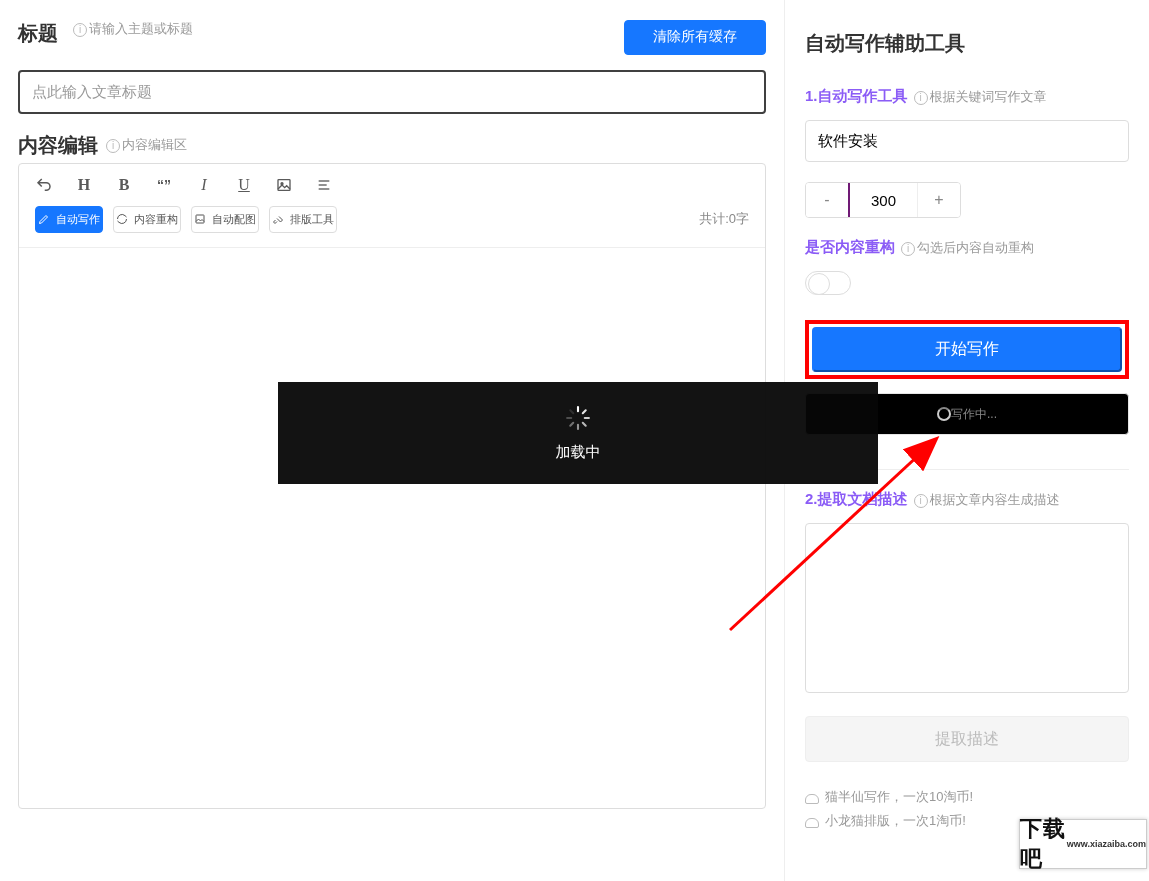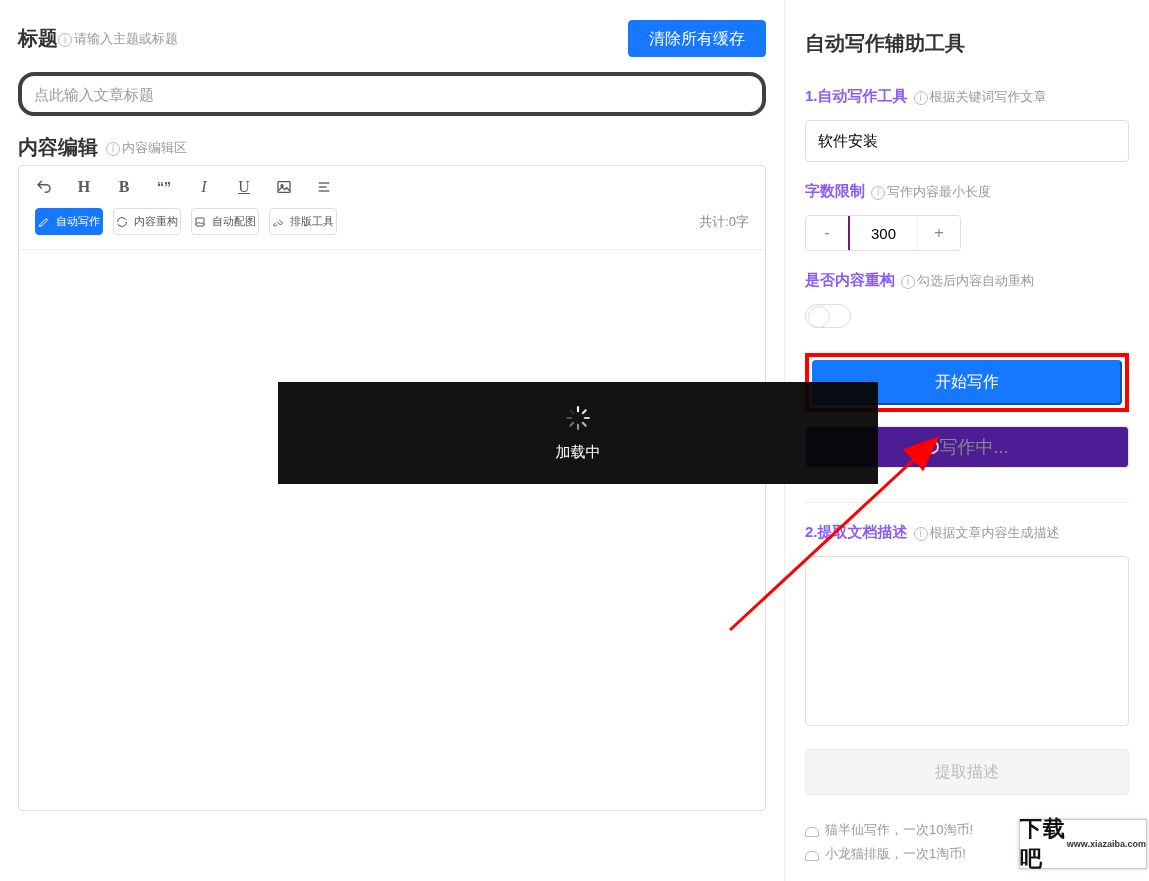--- a/index.html
+++ b/index.html
@@ -26,22 +26,21 @@
     padding: 20px 18px;
     border-right: 1px solid #eee;
     min-width: 0;
   }
   .side-col {
     width: 364px;
     padding: 30px 20px 20px 20px;
   }
   .row-title {
     display: flex;
-    align-items: center;
-    gap: 0;
+    gap: 15px;
     margin-bottom: 15px;
   }
   .section-label {
     font-size: 20px;
     font-weight: 700;
     color: #333;
   }
   .hint {
     font-size: 13px;
     color: #999;
@@ -83,28 +82,29 @@
     background: #1677ff;
     color: #fff;
     border-color: #1677ff;
     width: 100%;
     height: 45px;
     font-size: 16px;
     border-radius: 4px;
   }
   .btn-clear {
     margin-left: auto;
-    padding: 8px 20px;
-    font-size: 16px;
+    padding: 8px 28px;
+    font-size: 14px;
+    font-family: Liberation Serif, serif;
   }
   .input-text {
     width: 100%;
     height: 44px;
-    border: 4px solid #404040;
-    border-radius: 16px;
+    border: 2px solid #404040;
+    border-radius: 4px;
     padding: 10px 12px;
     font-size: 15px;
     color: #333;
     outline: none;
   }
   .input-text::placeholder {
     color: #999;
   }
   .section-edit-header {
     display: flex;
@@ -226,26 +226,26 @@
   .highlight-box {
     border: 4px solid #f00;
     padding: 3px;
     margin-bottom: 14px;
   }
   .btn-secondary-full {
     width: 100%;
     height: 42px;
     border: 1px solid #e5e5e5;
     border-radius: 4px;
-    background: #4c1d95;
+    background: #000000;
     color: #888;
     display: inline-flex;
     align-items: center;
     justify-content: center;
-    font-size: 18px;
+    font-size: 12px;
     cursor: pointer;
     margin-bottom: 30px;
   }
   .spinner-sm {
     width: 14px;
     height: 14px;
     border: 2px solid #ccc;
     border-top-color: #888;
     border-radius: 50%;
     animation: spin 1s linear infinite;
@@ -442,24 +442,20 @@
 
   <div class="side-col">
     <div class="side-header">自动写作辅助工具</div>
 
     <div class="side-row">
       <span class="side-sec-label">1.自动写作工具</span>
       <span class="hint"><i class="hint-icon">i</i><span>根据关键词写作文章</span></span>
     </div>
     <input type="text" class="side-input" value="软件安装" style="">
 
-    <div class="side-row">
-      <span class="side-sec-label">字数限制</span>
-      <span class="hint"><i class="hint-icon">i</i><span>写作内容最小长度</span></span>
-    </div>
     <div class="stepper">
       <button>-</button>
       <input type="text" value="300" style="">
       <button>+</button>
     </div>
 
     <div class="side-row">
       <span class="side-sec-label">是否内容重构</span>
       <span class="hint"><i class="hint-icon">i</i><span>勾选后内容自动重构</span></span>
     </div>

